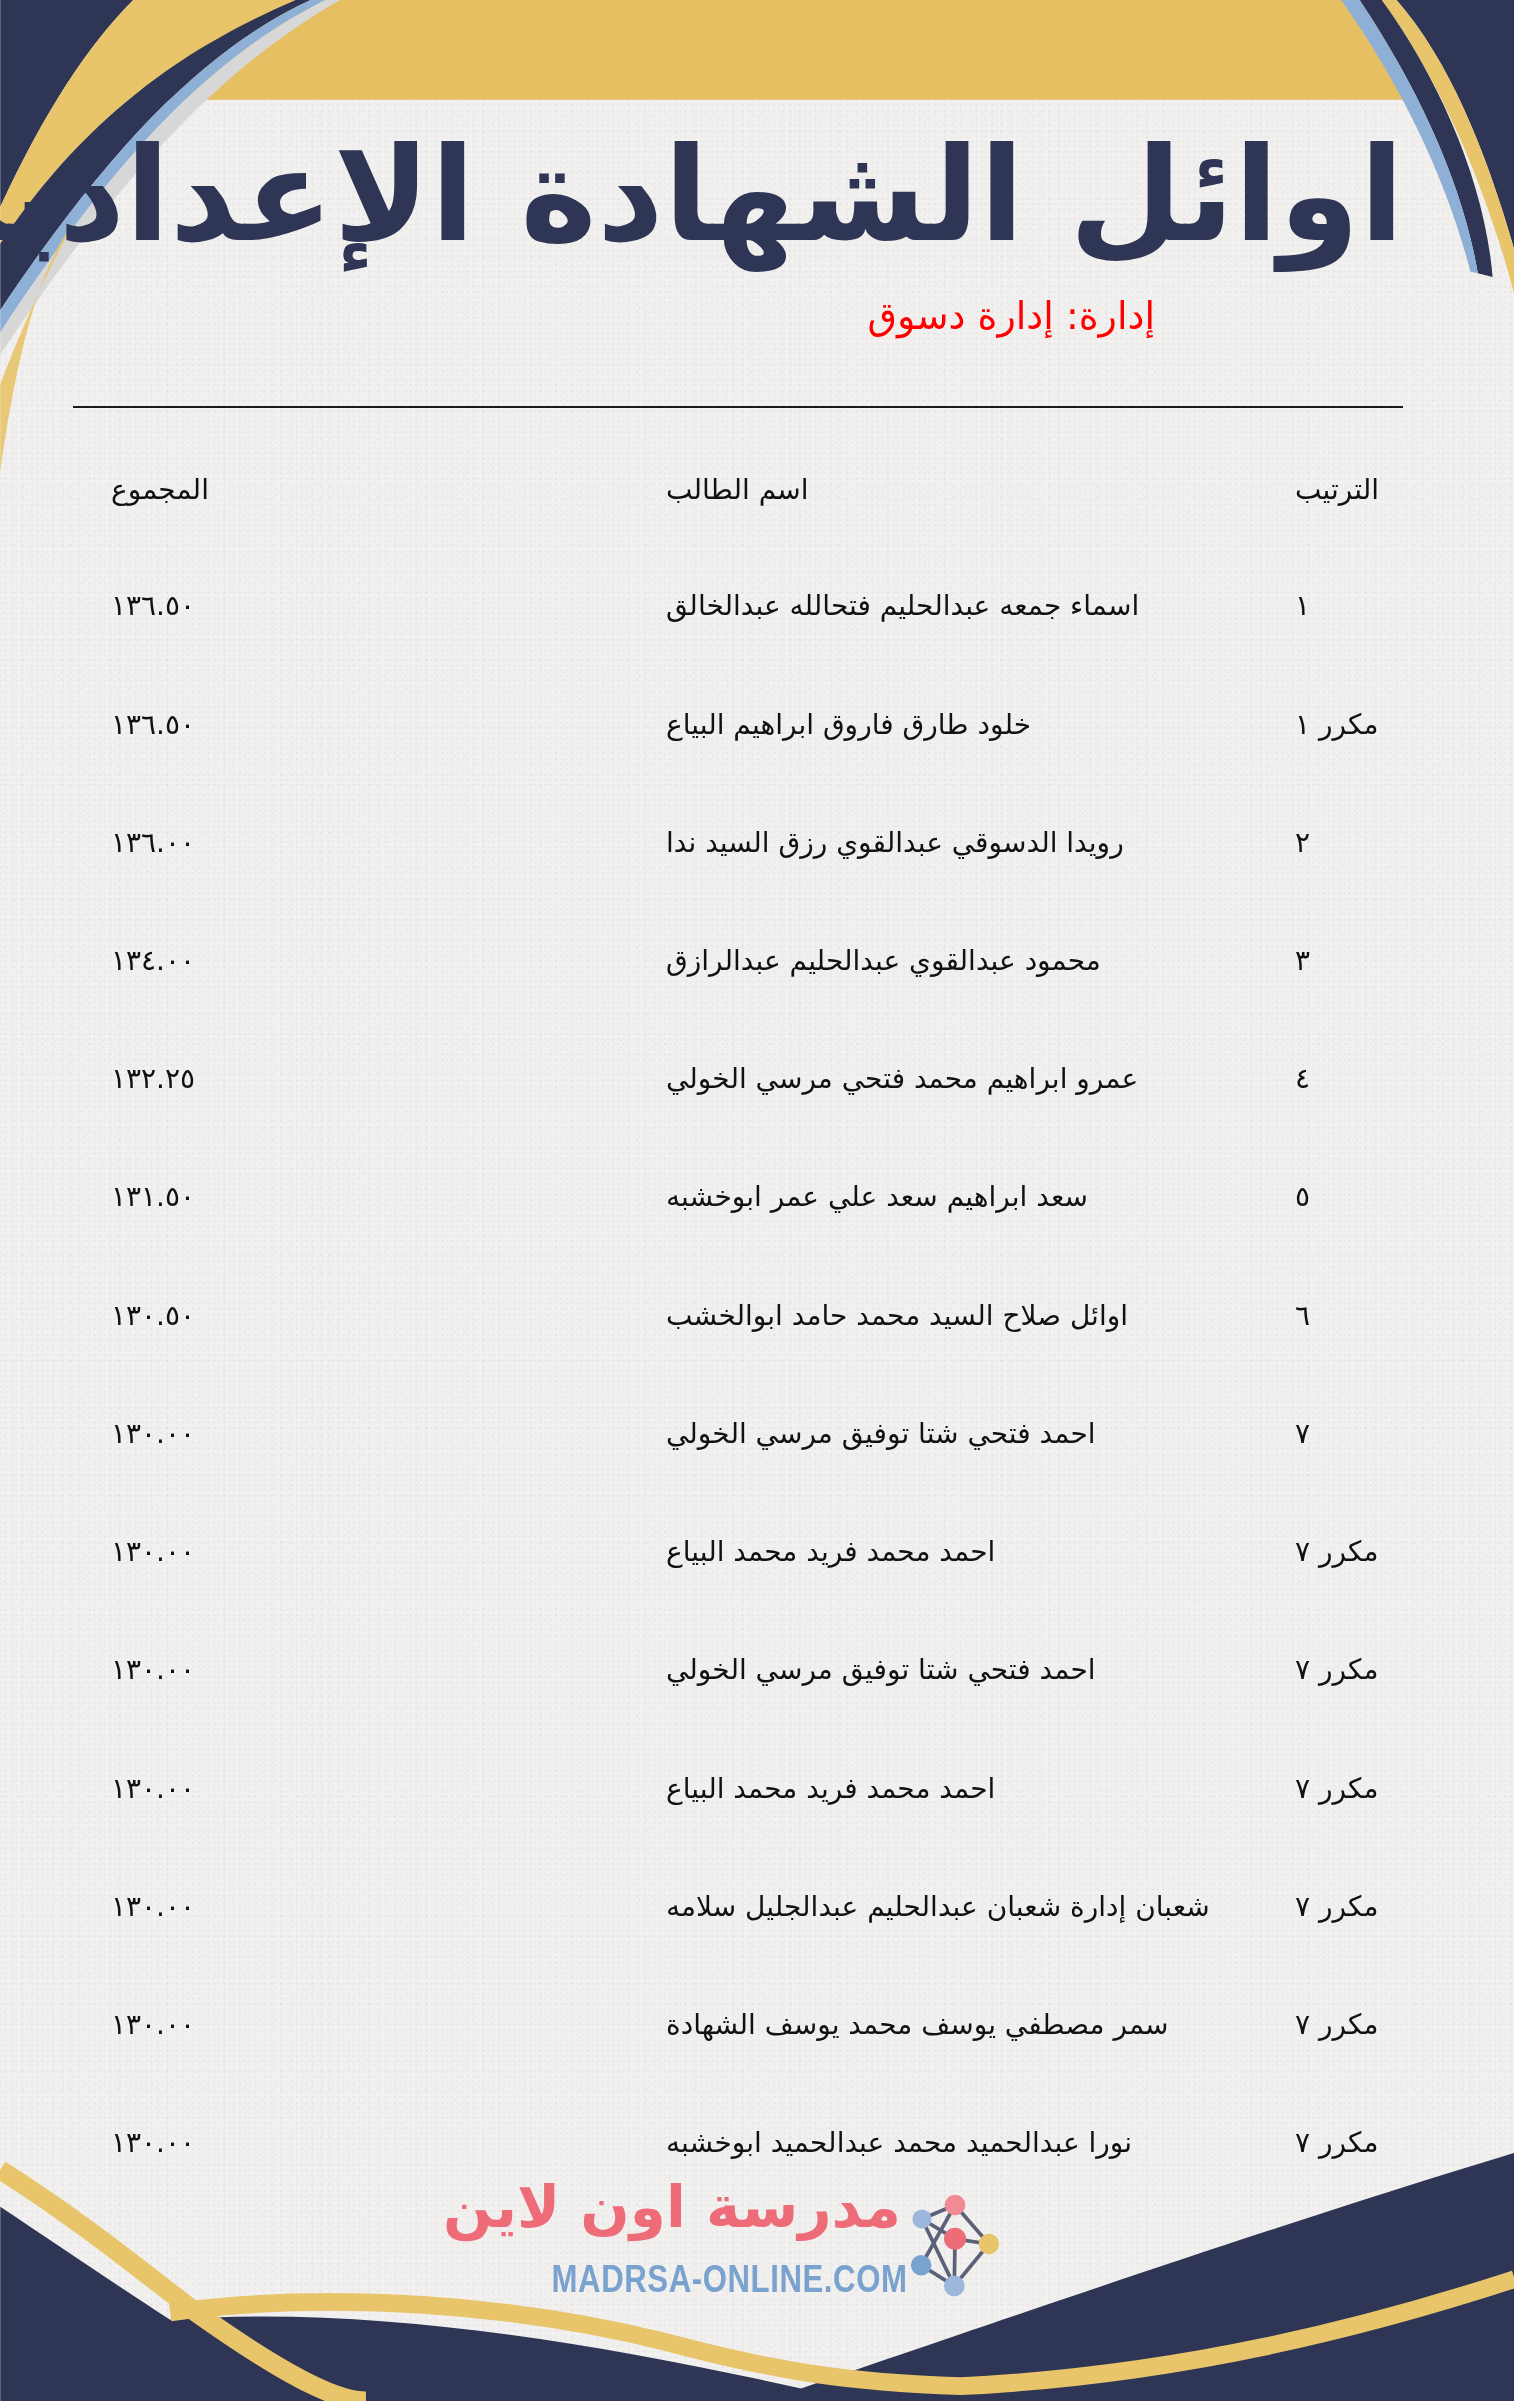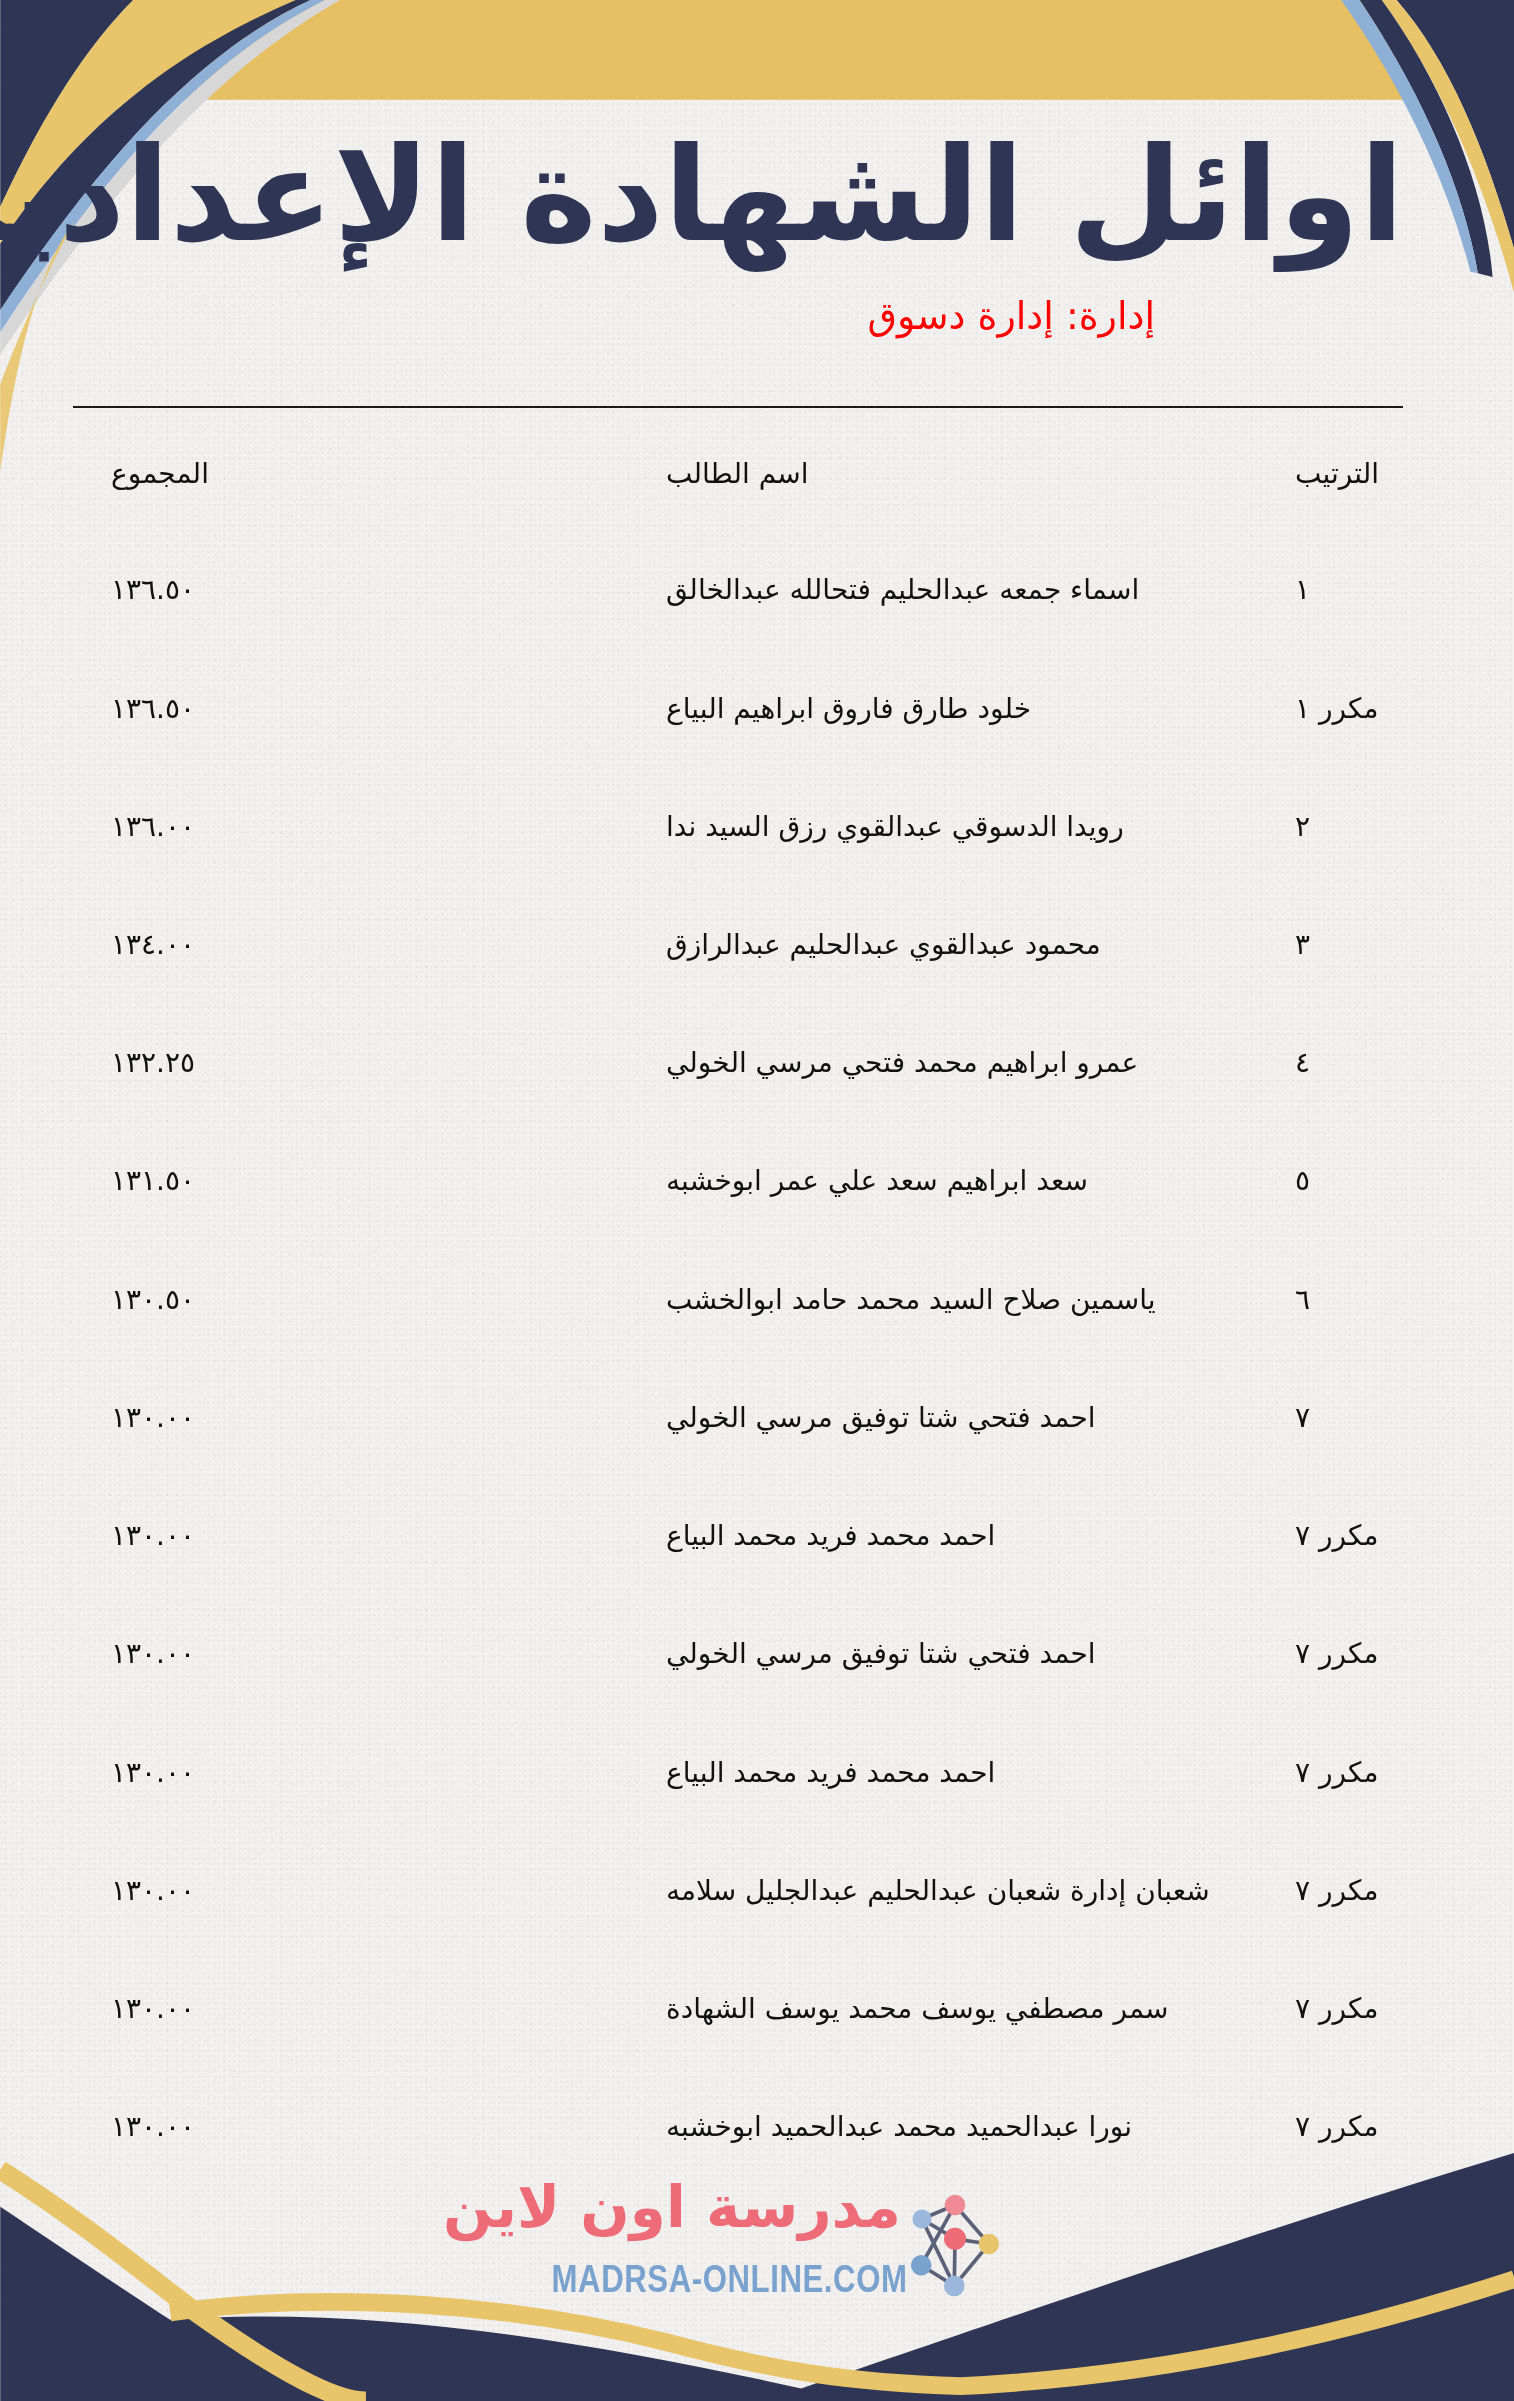--- a/index.html
+++ b/index.html
@@ -23,21 +23,21 @@
     left: 0; width: 1515px; top: 124px; text-align: center;
     font-size: 130px; font-weight: bold; color: #2f3655; direction: rtl;
     line-height: 1.1; padding-right: 111px; box-sizing: border-box;
   }
   .subtitle {
     top: 294px; left: 324px; width: 831px; direction: rtl;
     font-size: 38px; color: #ff0000; line-height: 1.2;
     display: flex; justify-content: space-between;
   }
   .rule { position: absolute; left: 73px; top: 406px; width: 1330px; height: 1.5px; background: #1a1a1a; }
-  .hdr, .cell { font-size: 28px; color: #111; line-height: 1; direction: rtl; }
+  .hdr, .cell { font-size: 28px; color: #111; line-height: 1; direction: rtl; margin-top: 16px; }
   .col-score { left: 111px; }
   .col-name { left: 666px; }
   .col-rank { left: 1295px; }
   .logo-ar {
     left: 517px; top: 2178px; width: 384px; text-align: center;
     font-size: 58px; font-weight: bold; color: #ee6b78; direction: rtl; line-height: 1;
   }
   .logo-en {
     left: 517px; top: 2260px; width: 384px; text-align: center;
     font-size: 38px; font-weight: bold; color: #7aa2cf; letter-spacing: 0.7px; line-height: 1;
@@ -111,21 +111,21 @@
     <div class="abs cell col-name" style="top:1049px">عمرو ابراهيم محمد فتحي مرسي الخولي</div>
     <div class="abs cell col-score" style="top:1049px">١٣٢.٢٥</div>
   </div>
   <div>
     <div class="abs cell col-rank" style="top:1167px">٥</div>
     <div class="abs cell col-name" style="top:1167px">سعد ابراهيم سعد علي عمر ابوخشبه</div>
     <div class="abs cell col-score" style="top:1167px">١٣١.٥٠</div>
   </div>
   <div>
     <div class="abs cell col-rank" style="top:1286px">٦</div>
-    <div class="abs cell col-name" style="top:1286px">ياسمين صلاح السيد محمد حامد ابوالخشب</div>
+    <div class="abs cell col-name" style="top:1286px">اوائل صلاح السيد محمد حامد ابوالخشب</div>
     <div class="abs cell col-score" style="top:1286px">١٣٠.٥٠</div>
   </div>
   <div>
     <div class="abs cell col-rank" style="top:1404px">٧</div>
     <div class="abs cell col-name" style="top:1404px">احمد فتحي شتا توفيق مرسي الخولي</div>
     <div class="abs cell col-score" style="top:1404px">١٣٠.٠٠</div>
   </div>
   <div>
     <div class="abs cell col-rank" style="top:1522px">مكرر ٧</div>
     <div class="abs cell col-name" style="top:1522px">احمد محمد فريد محمد البياع</div>

